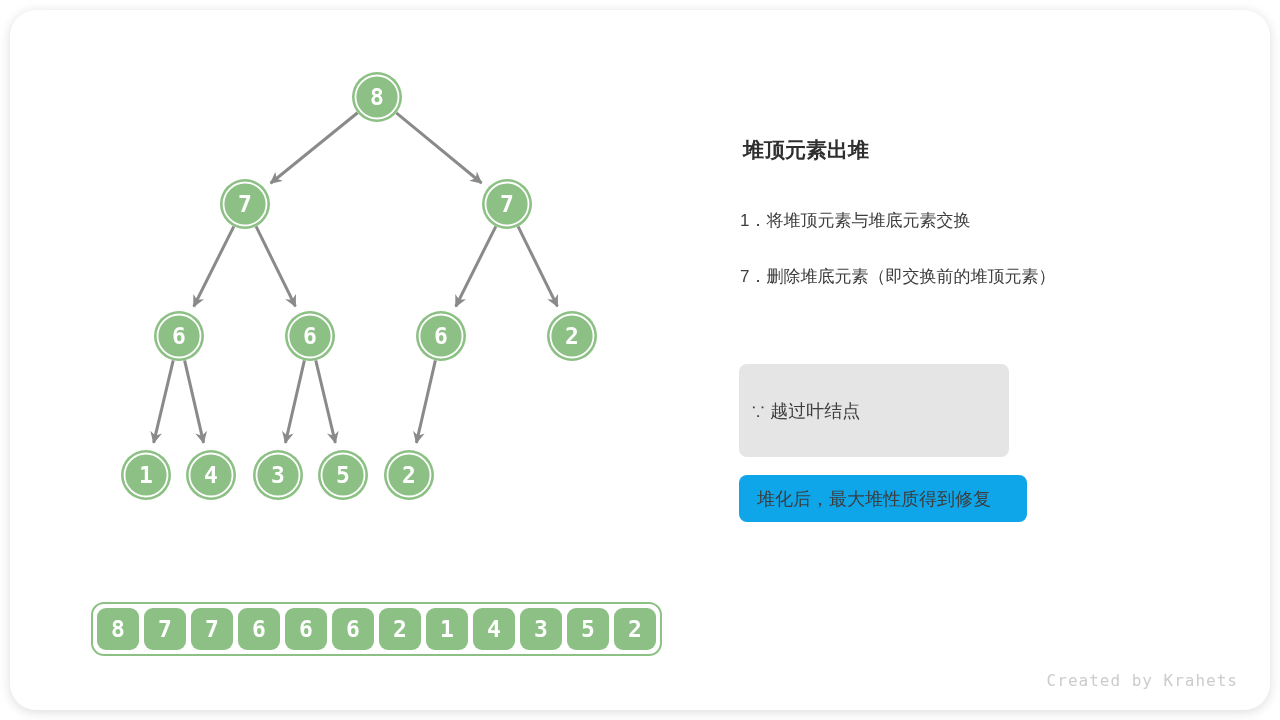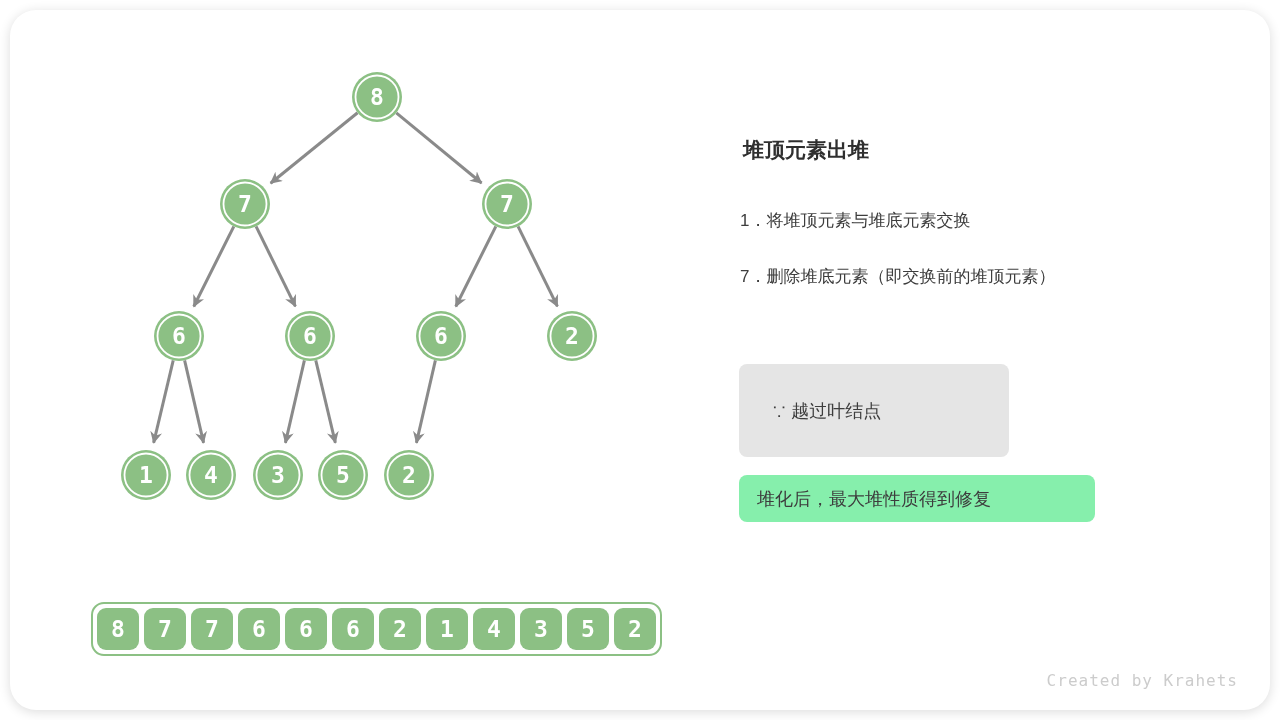--- a/index.html
+++ b/index.html
@@ -40,34 +40,34 @@
     line-height: 25px;
     margin: 12px 0 31px 0;
   }
   .note-box {
     position: absolute;
     left: 729px; top: 354px;
     width: 270px; height: 93px;
     background: #e5e5e5;
     border-radius: 8px;
     box-sizing: border-box;
-    padding-left: 33px;
+    padding-left: 12px;
     display: flex;
     flex-direction: column;
     justify-content: center;
     gap: 16px;
     font-size: 18px;
     color: #3d3d3d;
   }
   .note-line { line-height: 26px; }
   .result-box {
     position: absolute;
     left: 729px; top: 465px;
-    width: 356px; height: 47px;
-    background: #86efac;
+    width: 288px; height: 47px;
+    background: #0ea5e9;
     border-radius: 8px;
     box-sizing: border-box;
     padding-left: 18px;
     display: flex;
     align-items: center;
     font-size: 18px;
     color: #3d3d3d;
   }
   .array-wrap {
     position: absolute;

